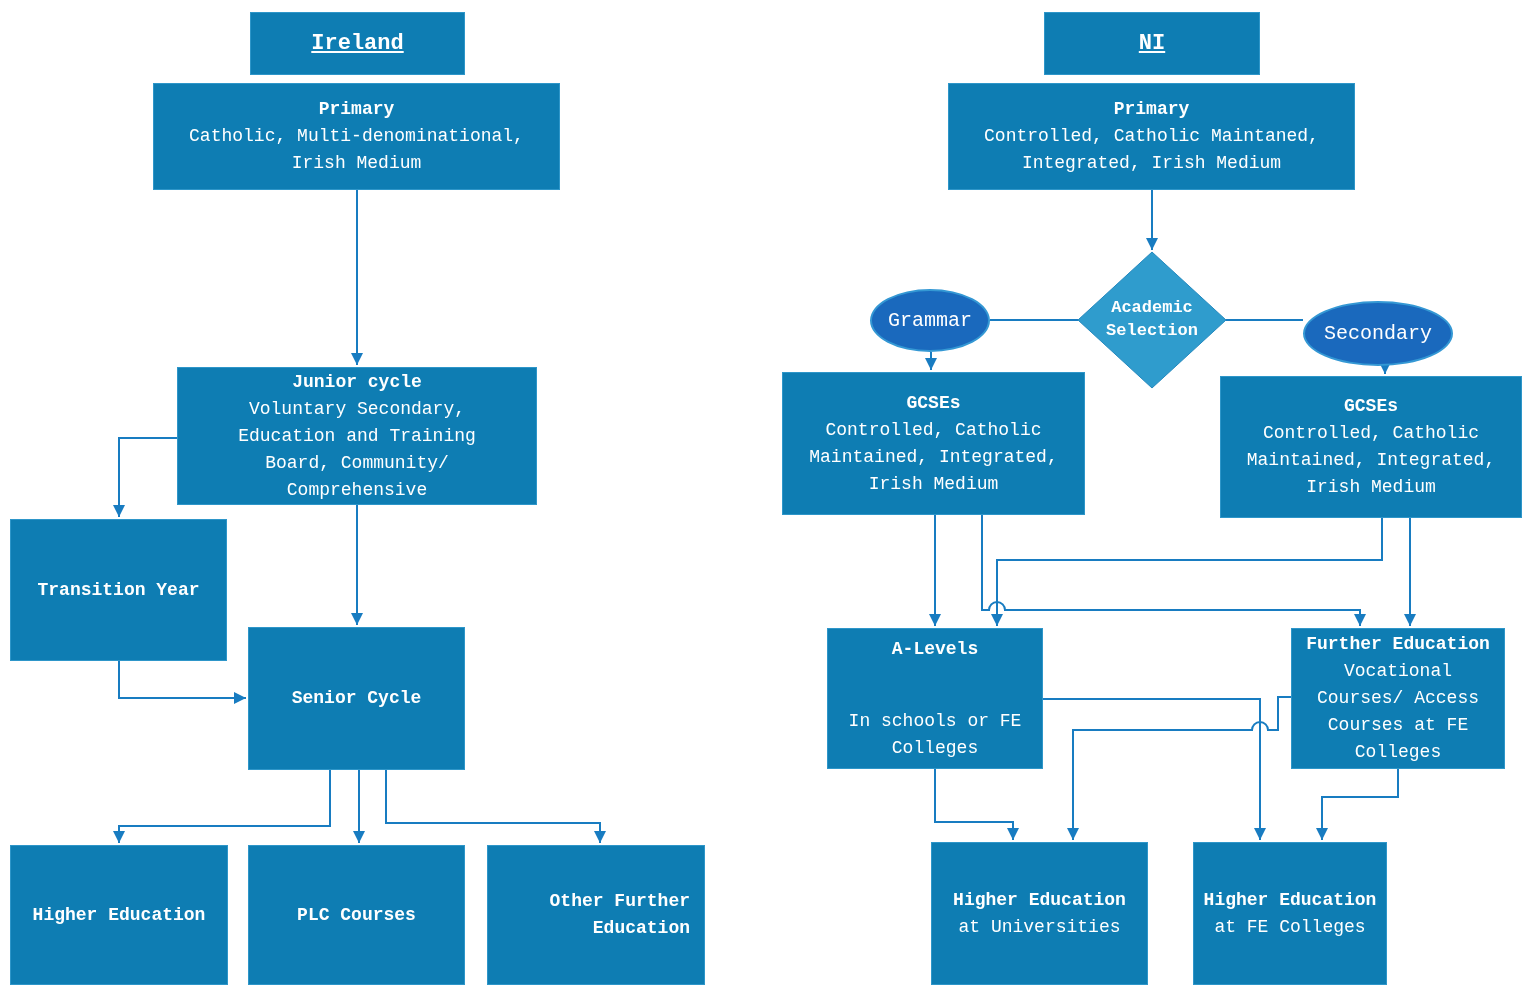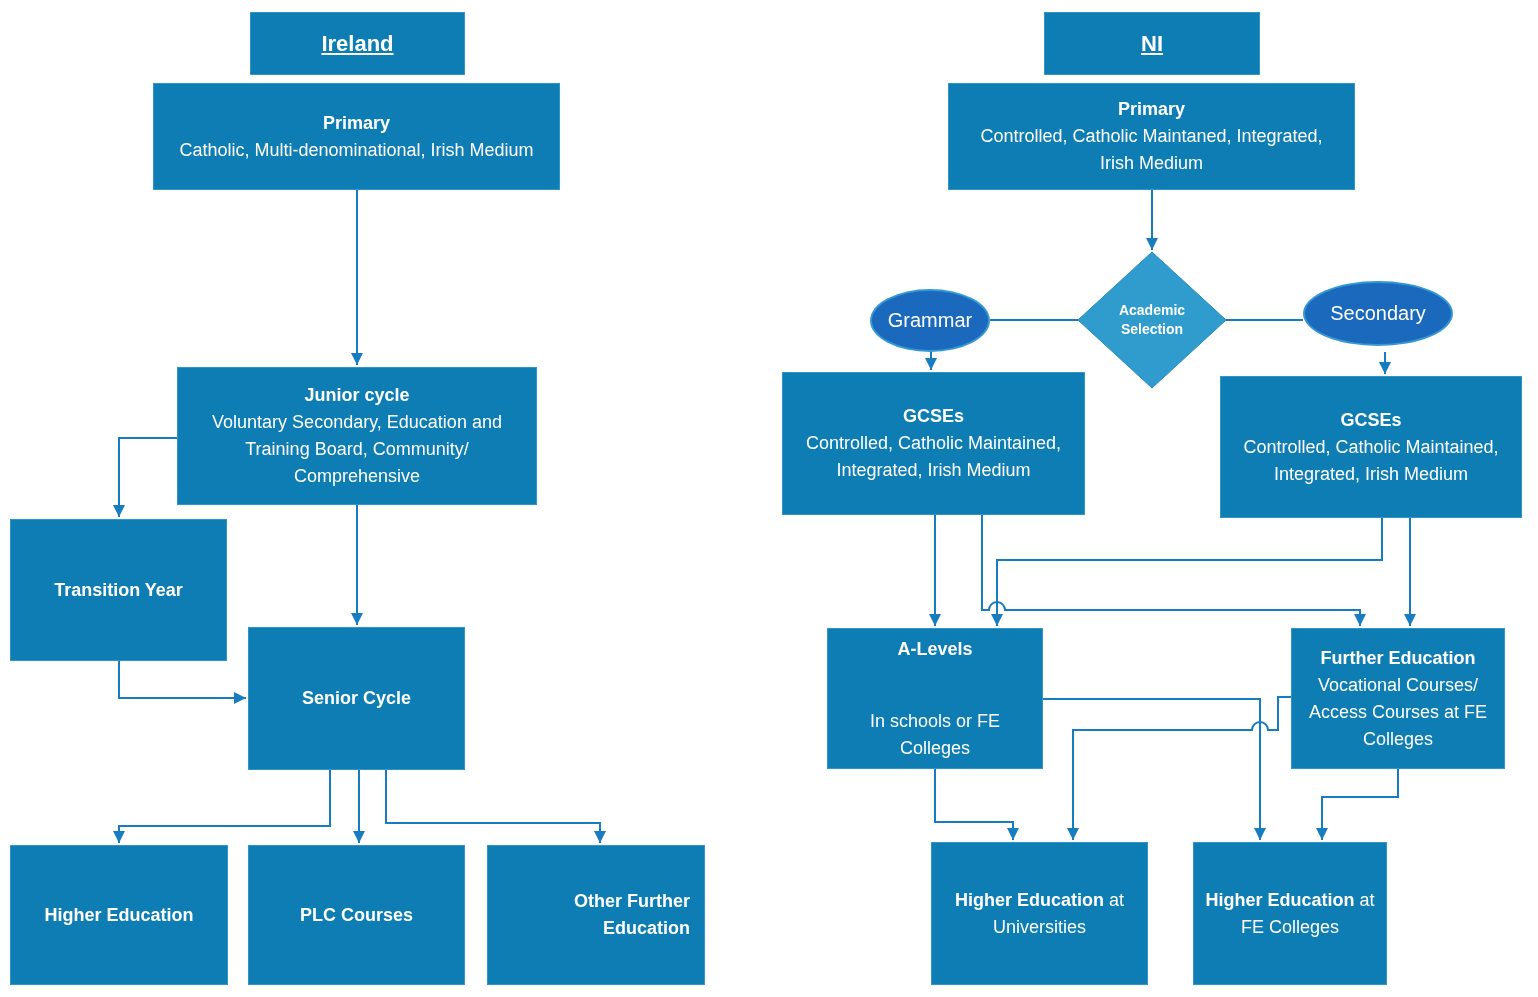--- a/index.html
+++ b/index.html
@@ -1,36 +1,36 @@
 <!DOCTYPE html>
 <html style="--box-fill: #0e7db3; --box-border: #2e96c9; --ellipse-fill: #1a69bd; --ellipse-border: #3498d4; --diamond-fill: #2f9ccd; --connector: #187cc1; --text: #ffffff; --background: #ffffff;"><head>
 <meta charset="utf-8">
 <style>
   :root{
     --box-fill:#0e7db3; --box-border:#2e96c9; --ellipse-fill:#1a69bd; --ellipse-border:#3498d4;
     --diamond-fill:#2f9ccd; --connector:#187cc1; --text:#ffffff; --background:#ffffff;
   }
   html,body{margin:0;padding:0;background:var(--background);}
   .diagram{position:relative;width:1538px;height:997px;background:var(--background);
-    font-family:Liberation Sans, sans-serif;overflow:hidden;border-radius:7px;}
+    font-family:Liberation Mono, monospace;overflow:hidden;border-radius:7px;}
   svg.wires{position:absolute;left:0;top:0;width:1538px;height:997px;}
   .edge{fill:none;stroke:var(--connector);stroke-width:2px;}
   .diamond{fill:var(--diamond-fill);stroke:#2489bf;stroke-width:1px;}
   #arrowhead path{fill:var(--connector);}
   .box{position:absolute;box-sizing:border-box;background:var(--box-fill);
     border:1px solid var(--box-border);color:var(--text);
     display:flex;flex-direction:column;align-items:center;justify-content:center;
     text-align:center;font-size:18px;line-height:1.5;padding:6px 14px;}
   .box .title{font-weight:bold;display:block;}
   .box .sub{display:block;}
   .hdr .title{font-size:22px;text-decoration:underline;}
   .ellipse{position:absolute;box-sizing:border-box;background:var(--ellipse-fill);
     border:2px solid var(--ellipse-border);border-radius:50%;color:var(--text);
     display:flex;align-items:center;justify-content:center;font-size:20px;text-align:center;}
-  .diamond-label{position:absolute;color:var(--text);font-weight:bold;font-size:14px;
+  .diamond-label{position:absolute;color:var(--text);font-weight:bold;font-size:17px;
     line-height:1.35;display:flex;align-items:center;justify-content:center;text-align:center;}
   
   #n-ireland-header{left:250px;top:12px;width:215px;height:63px;}
   #n-ie-primary{left:153px;top:83px;width:407px;height:107px;}
   #n-ie-junior{left:177px;top:367px;width:360px;height:138px;}
   #n-ie-junior .sub{max-width:302px;}
   #n-ie-primary .sub,#n-ni-primary .sub{max-width:372px;}
   #n-ie-transition{left:10px;top:519px;width:217px;height:142px;}
   #n-ie-senior{left:248px;top:627px;width:217px;height:143px;}
   #n-ie-higher-ed{left:10px;top:845px;width:218px;height:140px;}
@@ -38,21 +38,21 @@
   #n-ie-other-fe{left:487px;top:845px;width:218px;height:140px;text-align:right;}
   #n-ni-header{left:1044px;top:12px;width:216px;height:63px;}
   #n-ni-primary{left:948px;top:83px;width:407px;height:107px;}
   #n-gcse-left{left:782px;top:372px;width:303px;height:143px;}
   #n-gcse-right{left:1220px;top:376px;width:302px;height:142px;}
   #n-a-levels{left:827px;top:628px;width:216px;height:141px;gap:45px;}
   #n-further-ed{left:1291px;top:628px;width:214px;height:141px;}
   #n-he-univ{left:931px;top:842px;width:217px;height:143px;padding:6px 12px;}
   #n-he-fe{left:1193px;top:842px;width:194px;height:143px;padding:6px 8px;}
   #n-grammar{left:870px;top:289px;width:120px;height:63px;}
-  #n-secondary{left:1303px;top:281px;width:150px;height:65px;}
+  #n-secondary{left:1303px;top:301px;width:150px;height:65px;}
   #n-academic-label{left:1094px;top:289px;width:116px;height:62px;}
 </style>
 </head>
 <body>
 
 <div class="diagram">
 
   <svg class="wires" viewBox="0 0 1538 997">
     <defs>
       <marker id="arrowhead" viewBox="0 0 10 10" refX="10" refY="5" markerWidth="13" markerHeight="12" orient="auto" markerUnits="userSpaceOnUse">

